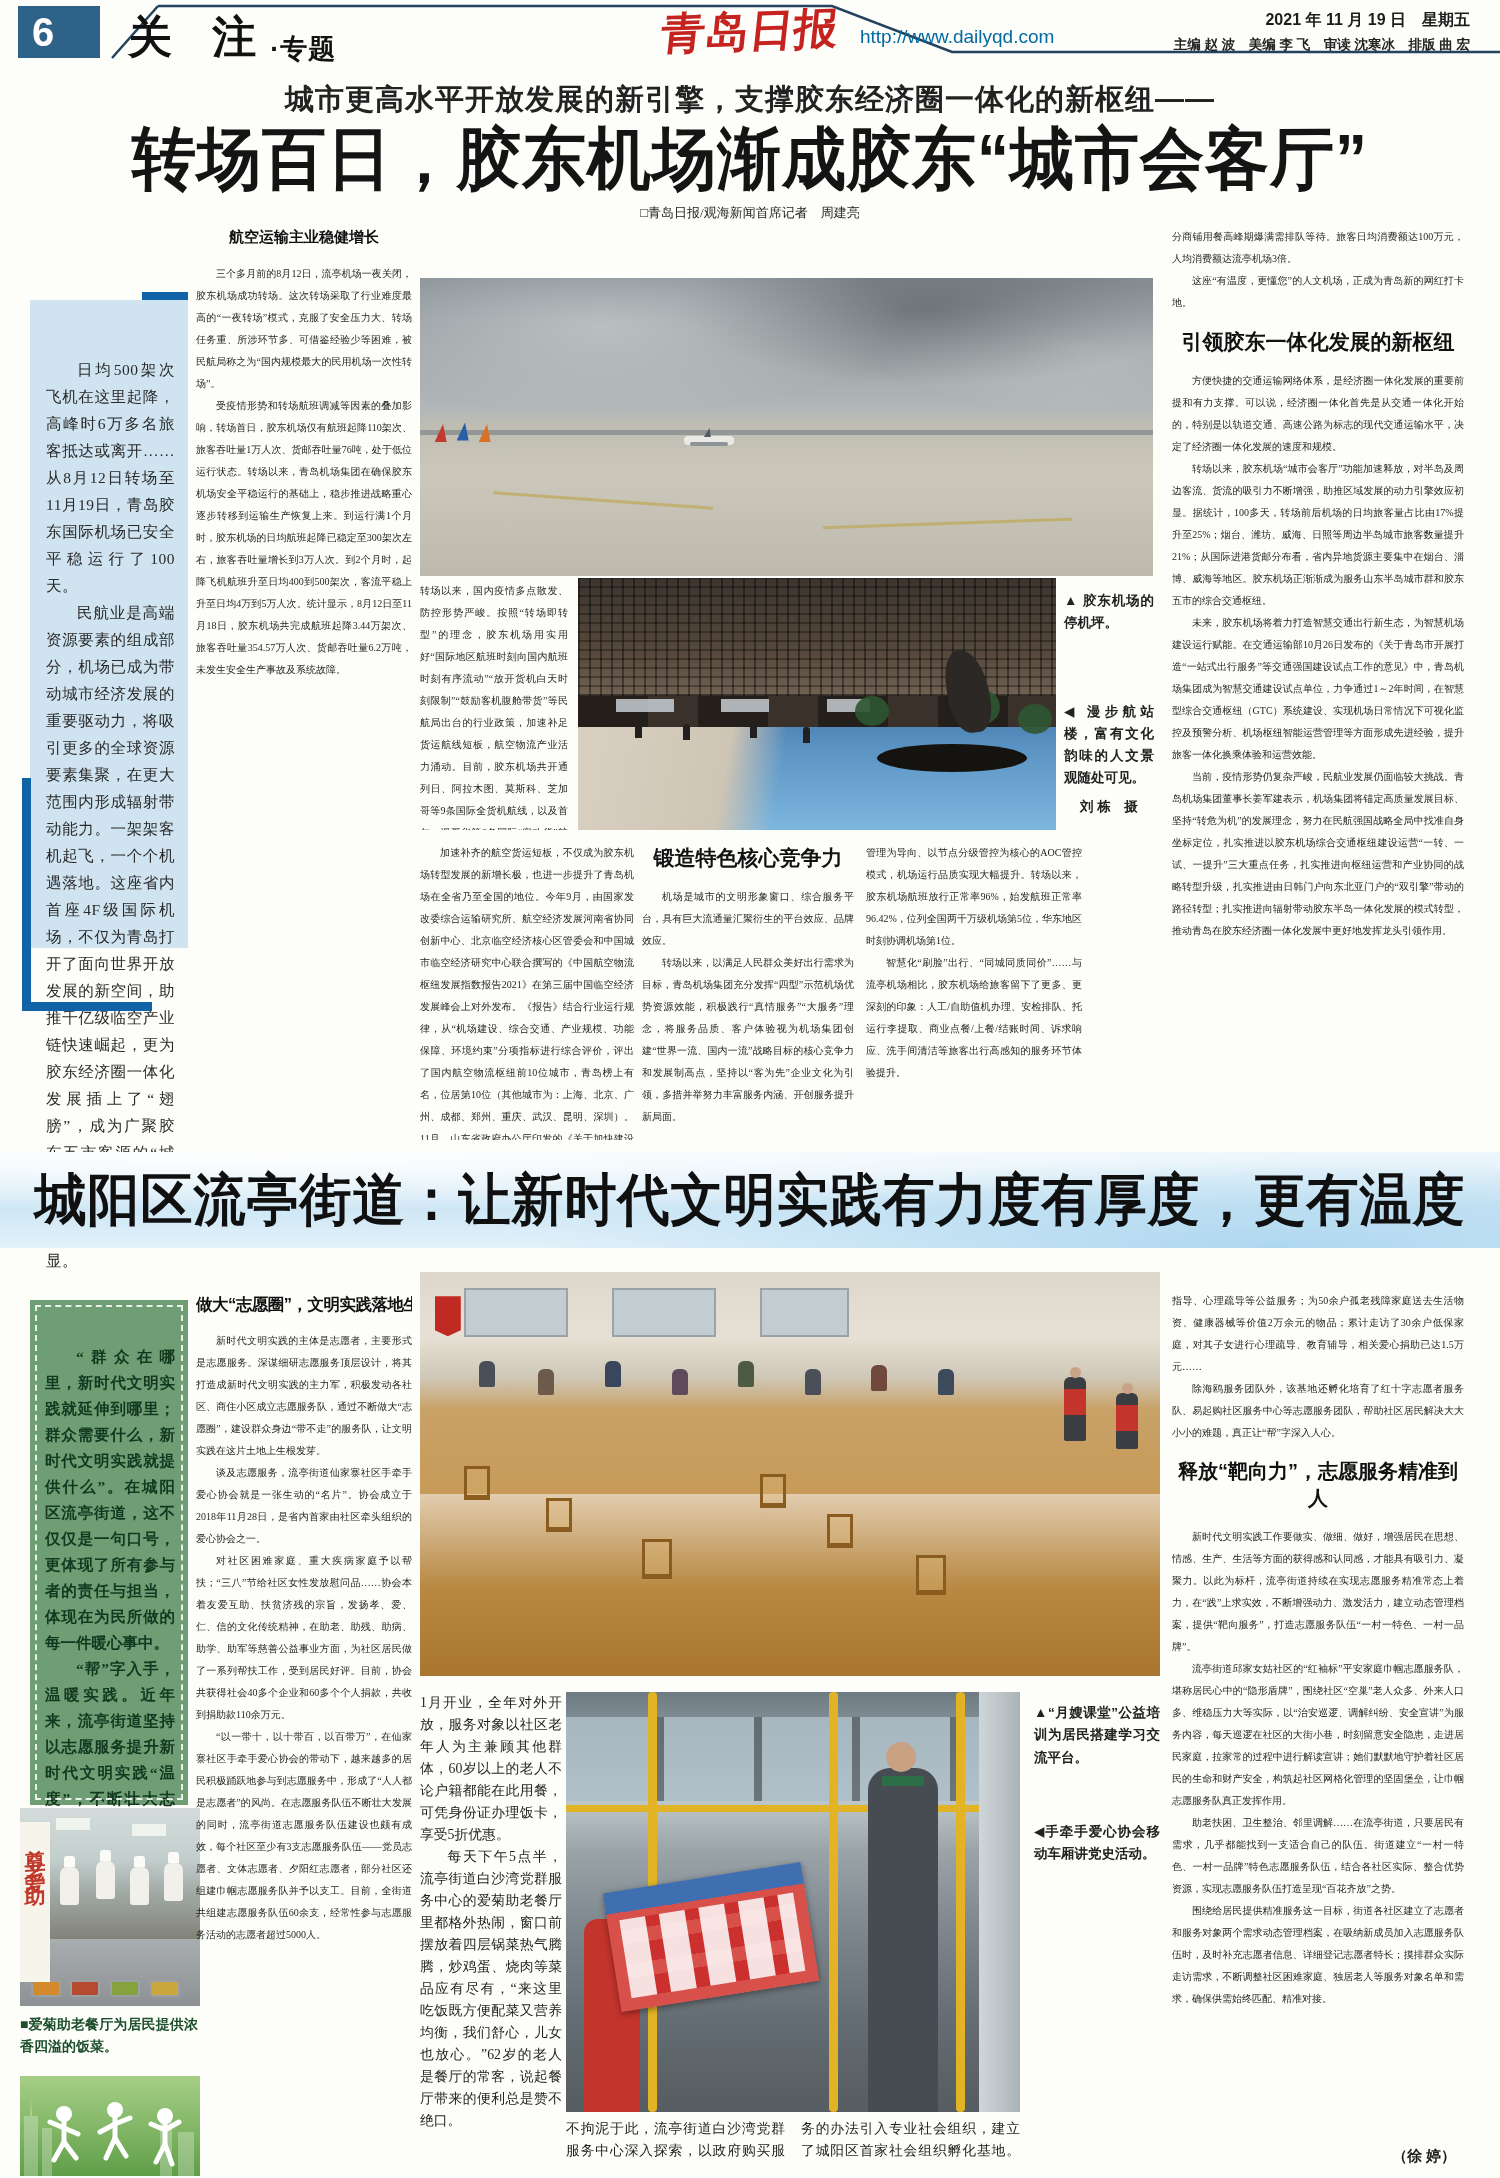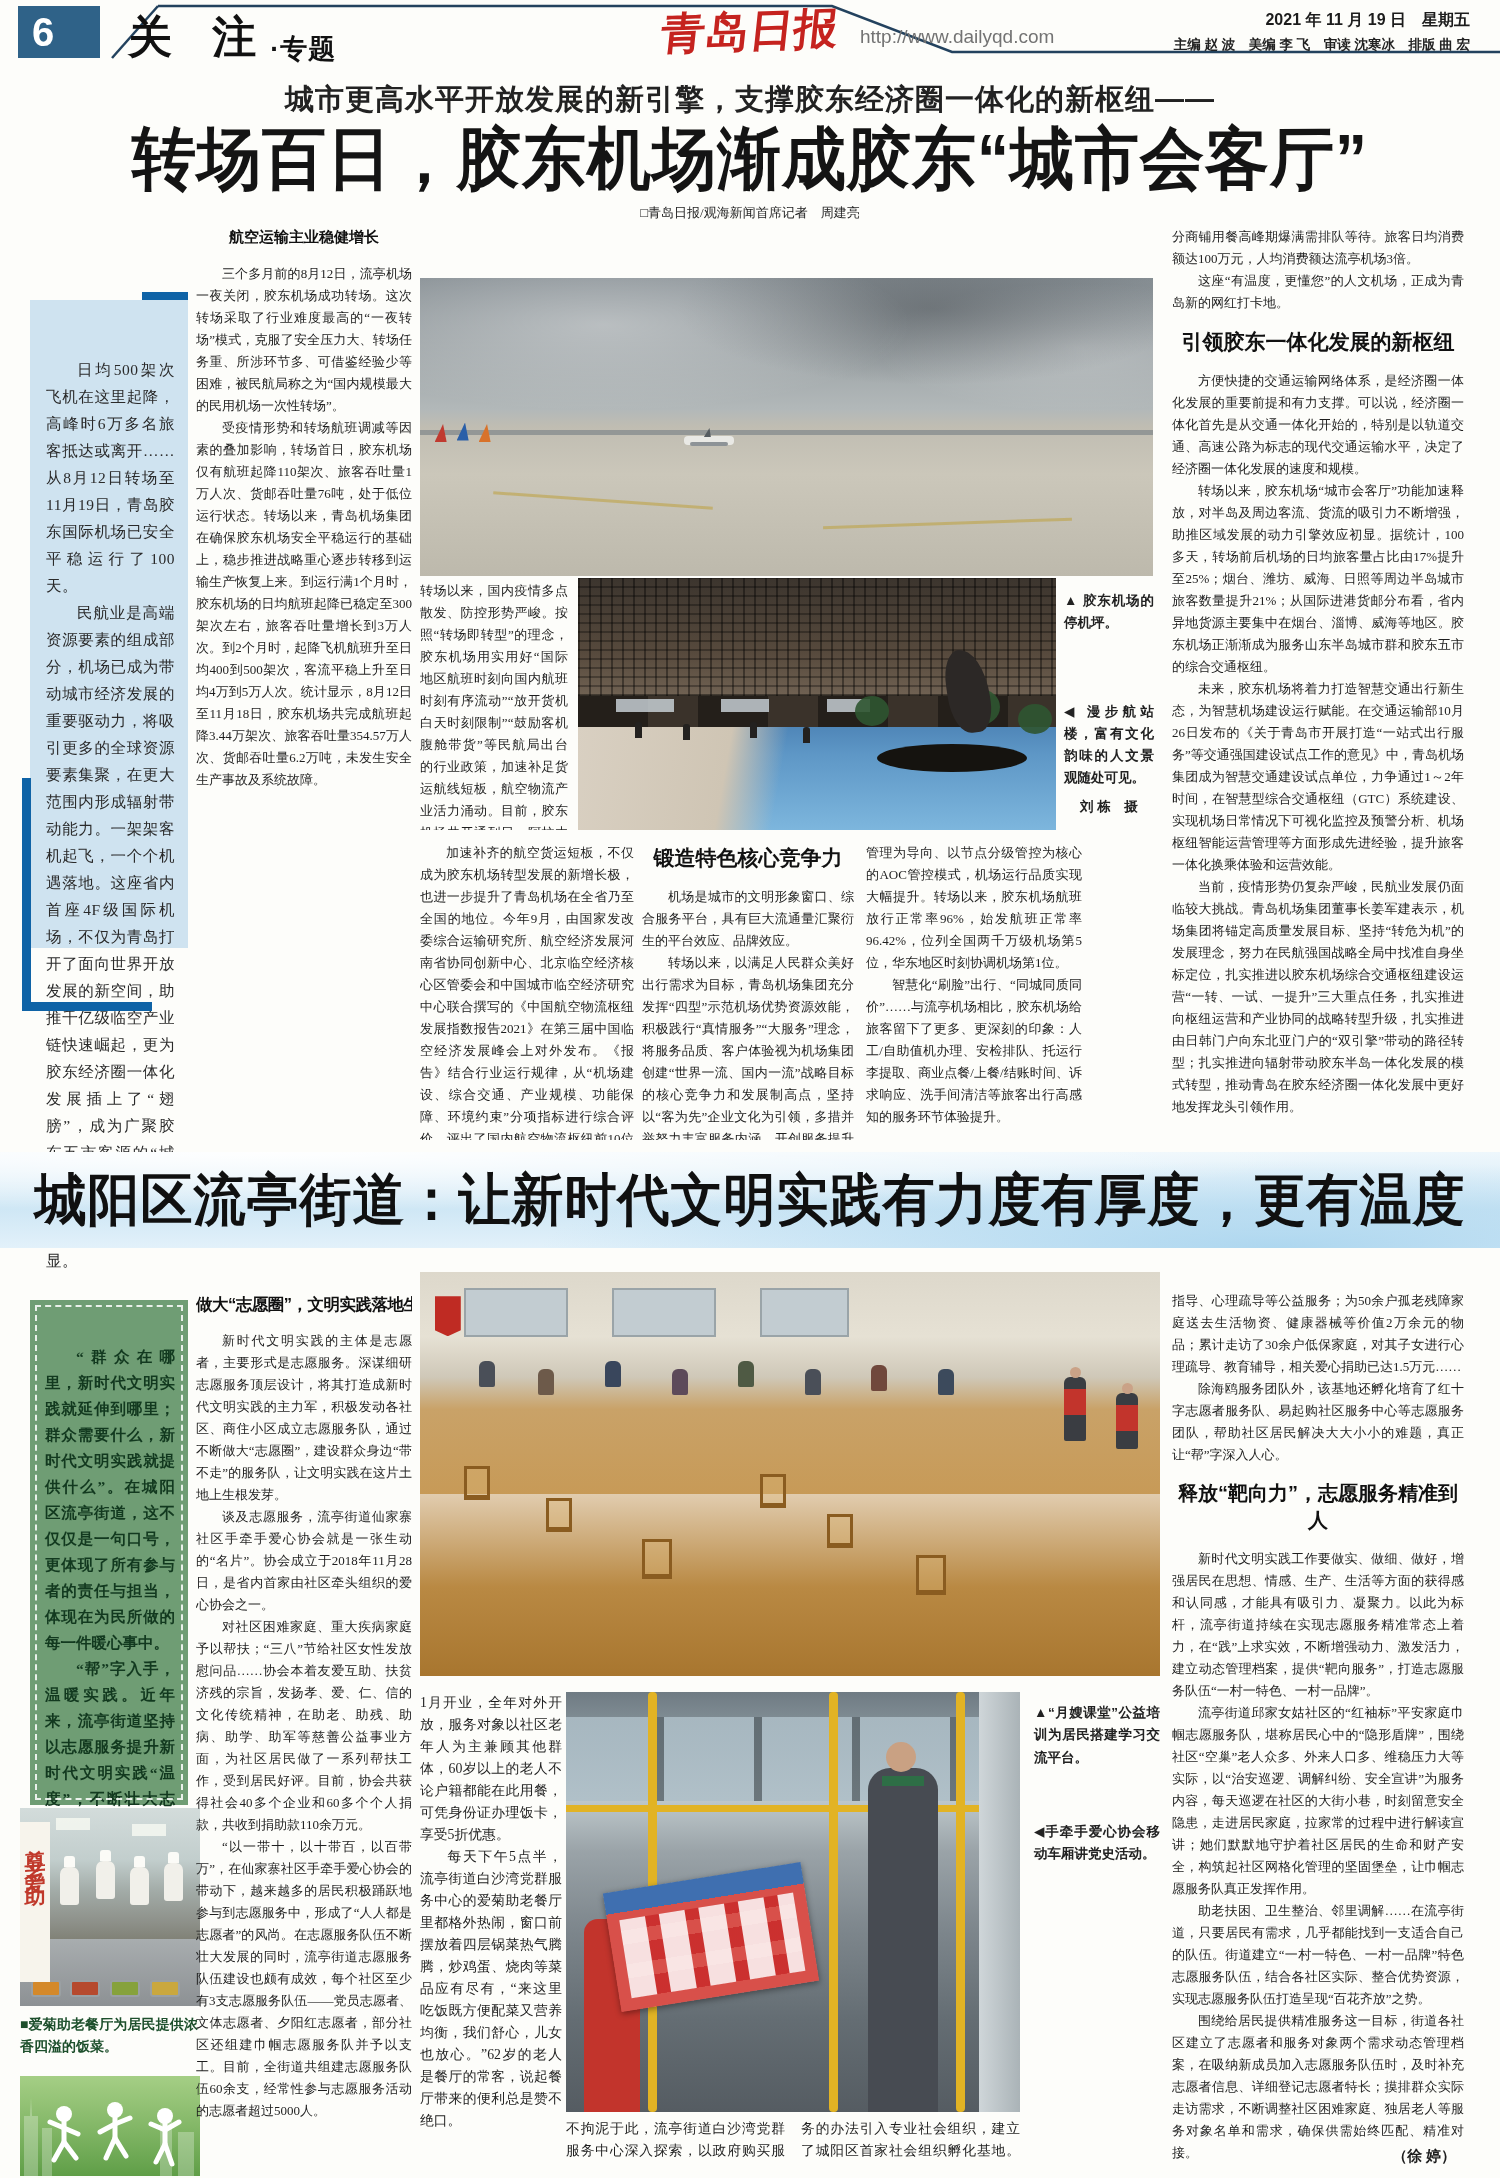--- a/index.html
+++ b/index.html
@@ -9,31 +9,31 @@
   
   #pageno{left:18px;top:6px;width:82px;height:52px;background:#2f6288;color:#fff;
           font-family:"Liberation Sans","DejaVu Sans",sans-serif;font-weight:700;font-size:40px;
           display:flex;align-items:center;padding-left:14px;box-sizing:border-box;}
   #section{left:128px;top:8px;display:flex;align-items:flex-end;font-weight:900;color:#111;
            font-family:"Liberation Sans","DejaVu Sans",sans-serif;}
   #section .big{font-size:44px;letter-spacing:14px;}
   #section .small{font-size:27px;letter-spacing:1px;}
   #masthead{left:642px;top:2px;width:215px;text-align:center;color:#c5231f;font-size:44px;font-weight:700;
             transform:skewX(-8deg) rotate(-2deg);font-family:"Liberation Serif","DejaVu Serif",serif;}
-  #url{left:860px;top:26px;font-family:"Liberation Sans","DejaVu Sans",sans-serif;font-size:19px;color:#737373;}
+  #url{left:860px;top:26px;font-family:"Liberation Sans","DejaVu Sans",sans-serif;font-size:19px;color:#0369a1;}
   #hdate{right:30px;top:10px;font-family:"Liberation Sans","DejaVu Sans",sans-serif;font-weight:700;font-size:16px;text-align:right;}
   #hstaff{right:30px;top:36px;font-family:"Liberation Sans","DejaVu Sans",sans-serif;font-weight:700;font-size:13.5px;color:#222;text-align:right;}
   
   #kicker{left:0;top:80px;width:100%;text-align:center;font-size:29px;font-weight:700;color:#222;letter-spacing:1px;
           font-family:"Liberation Sans","DejaVu Sans",sans-serif;}
   #ttitle{left:0;top:116px;width:100%;text-align:center;font-size:64px;font-weight:900;color:#141414;letter-spacing:1px;
           font-family:"Liberation Sans","DejaVu Sans",sans-serif;transform:scaleY(1.06);}
   #byline{left:0;top:204px;width:100%;text-align:center;font-size:13px;color:#222;}
   .colbox{overflow:hidden;}
-  .bp{margin:0;font-size:13px;line-height:22px;text-align:justify;text-indent:2em;color:#1e1e1e;}
+  .bp{margin:0;font-size:10px;line-height:22px;text-align:justify;text-indent:2em;color:#1e1e1e;}
   .bp.noind{text-indent:0;}
   .sechead{font-family:"Liberation Sans","DejaVu Sans",sans-serif;font-weight:900;text-align:center;color:#111;}
   .sechead.h1{font-size:15px;margin:0 0 16px 0;}
   .sechead.mid{font-size:21px;margin:14px 0 14px 0;}
   .sechead.narrow{font-size:16.5px;white-space:nowrap;letter-spacing:-0.5px;}
   
   #introbox{left:30px;top:300px;width:158px;height:648px;background:#cfe3f0;box-sizing:border-box;
             padding:56px 13px 0 16px;}
   #introbox:before{content:"";position:absolute;left:-8px;top:478px;width:9px;height:232px;background:#0f63a6;}
   #introbox:after{content:"";position:absolute;left:-8px;top:702px;width:130px;height:9px;background:#0f63a6;}

